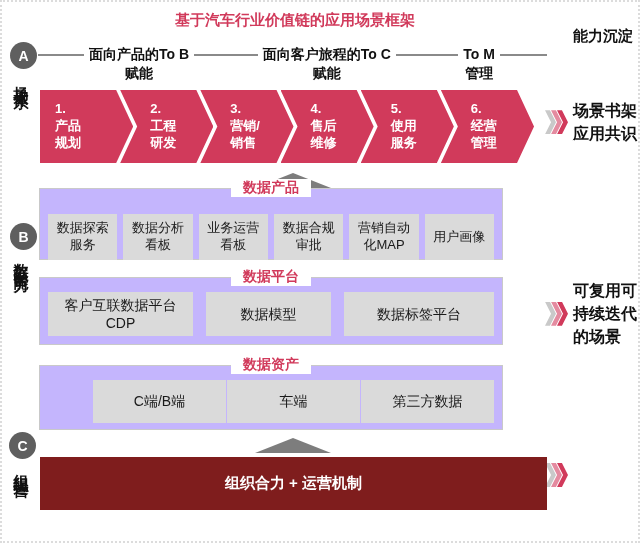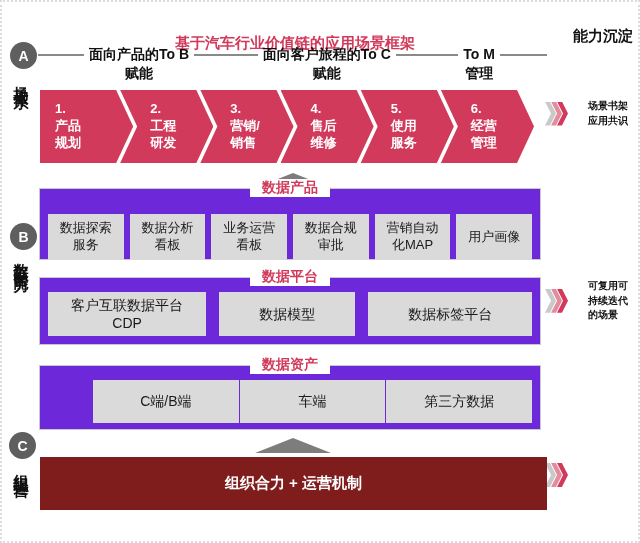--- a/index.html
+++ b/index.html
@@ -5,21 +5,21 @@
   html,body{margin:0;padding:0;background:#fff;}
   .page{
     position:relative;width:640px;height:543px;box-sizing:border-box;
     background:#fff;border:2px dotted #dcdcdc;overflow:hidden;
     font-family:"Liberation Sans",sans-serif;color:#111;
   }
   .pre{white-space:pre-line;}
 
   
   .main-title{position:absolute;top:9px;left:0;width:586px;text-align:center;
-    color:#d13a5b;font-size:15px;font-weight:bold;margin-top:23px;}
+    color:#d13a5b;font-size:15px;font-weight:bold;}
   .cap-label{position:absolute;top:25px;right:5px;font-size:15px;font-weight:bold;}
 
   
   .groups{position:absolute;left:36px;top:43px;width:509px;display:flex;}
   .group{display:flex;align-items:flex-start;box-sizing:border-box;}
   .g1{width:202px;} .g2{width:193px;} .g3{width:114px;}
   .gline{height:2px;background:#8a8a8a;margin-top:9px;min-width:10px;flex:1;}
   .g2 .gline.r{flex:2.1;} .g3 .gline.l{flex:0.7;} .g3 .gline.r{flex:1.3;}
   .gtext{text-align:center;font-weight:600;font-size:14px;line-height:1.35;padding:0 5px;}
 
@@ -34,31 +34,31 @@
 
   
   .chev3{display:flex;align-items:center;flex:0 0 auto;}
   .chev{width:11px;height:24px;margin-left:-5px;
     clip-path:polygon(0 0,45% 0,100% 50%,45% 100%,0 100%,55% 50%);}
   .chev.c1{background:#c9c9c9;margin-left:0;}
   .chev.c2{background:#e48ba0;}
   .chev.c3{background:#d13a5b;}
 
   
-  .ann{position:absolute;left:543px;display:flex;align-items:center;gap:20px;
-    font-size:10px;font-weight:bold;line-height:1.45;}
+  .ann{position:absolute;left:543px;display:flex;align-items:center;gap:5px;
+    font-size:16px;font-weight:bold;line-height:1.45;}
   .ann-scene{top:97px;} .ann-reuse{top:277px;} .ann-people{top:461px;}
 
   
   .tri{position:absolute;width:76px;height:15px;background:#7d7d7d;
     clip-path:polygon(50% 0,100% 100%,0 100%);}
   .tri1{left:253px;top:171px;} .tri2{left:253px;top:436px;}
 
   
-  .sec{position:absolute;left:37px;width:502px;border:1px solid #c9c9c9;box-sizing:border-box;background:#6d28d9;}
+  .sec{position:absolute;left:37px;width:464px;border:1px solid #c9c9c9;box-sizing:border-box;background:#c4b5fd;}
   .sec-products{top:186px;height:72px;}
   .sec-platform{top:275px;height:68px;}
   .sec-assets{top:363px;height:65px;}
   .sec-title{position:absolute;top:-10px;left:50%;transform:translateX(-50%);
     background:#fff;padding:0 12px;color:#d13a5b;font-size:14px;font-weight:bold;white-space:nowrap;}
   .boxrow{position:absolute;left:8px;right:8px;display:flex;}
   .sec-products .boxrow{top:17px;height:46px;gap:6px;margin-top:8px;}
   .sec-platform .boxrow{top:14px;height:44px;gap:13px;}
   .sec-assets .boxrow{top:14px;height:43px;gap:1px;padding-left:45px;}
   .gbox{flex:1;background:#dadada;display:flex;align-items:center;justify-content:center;

